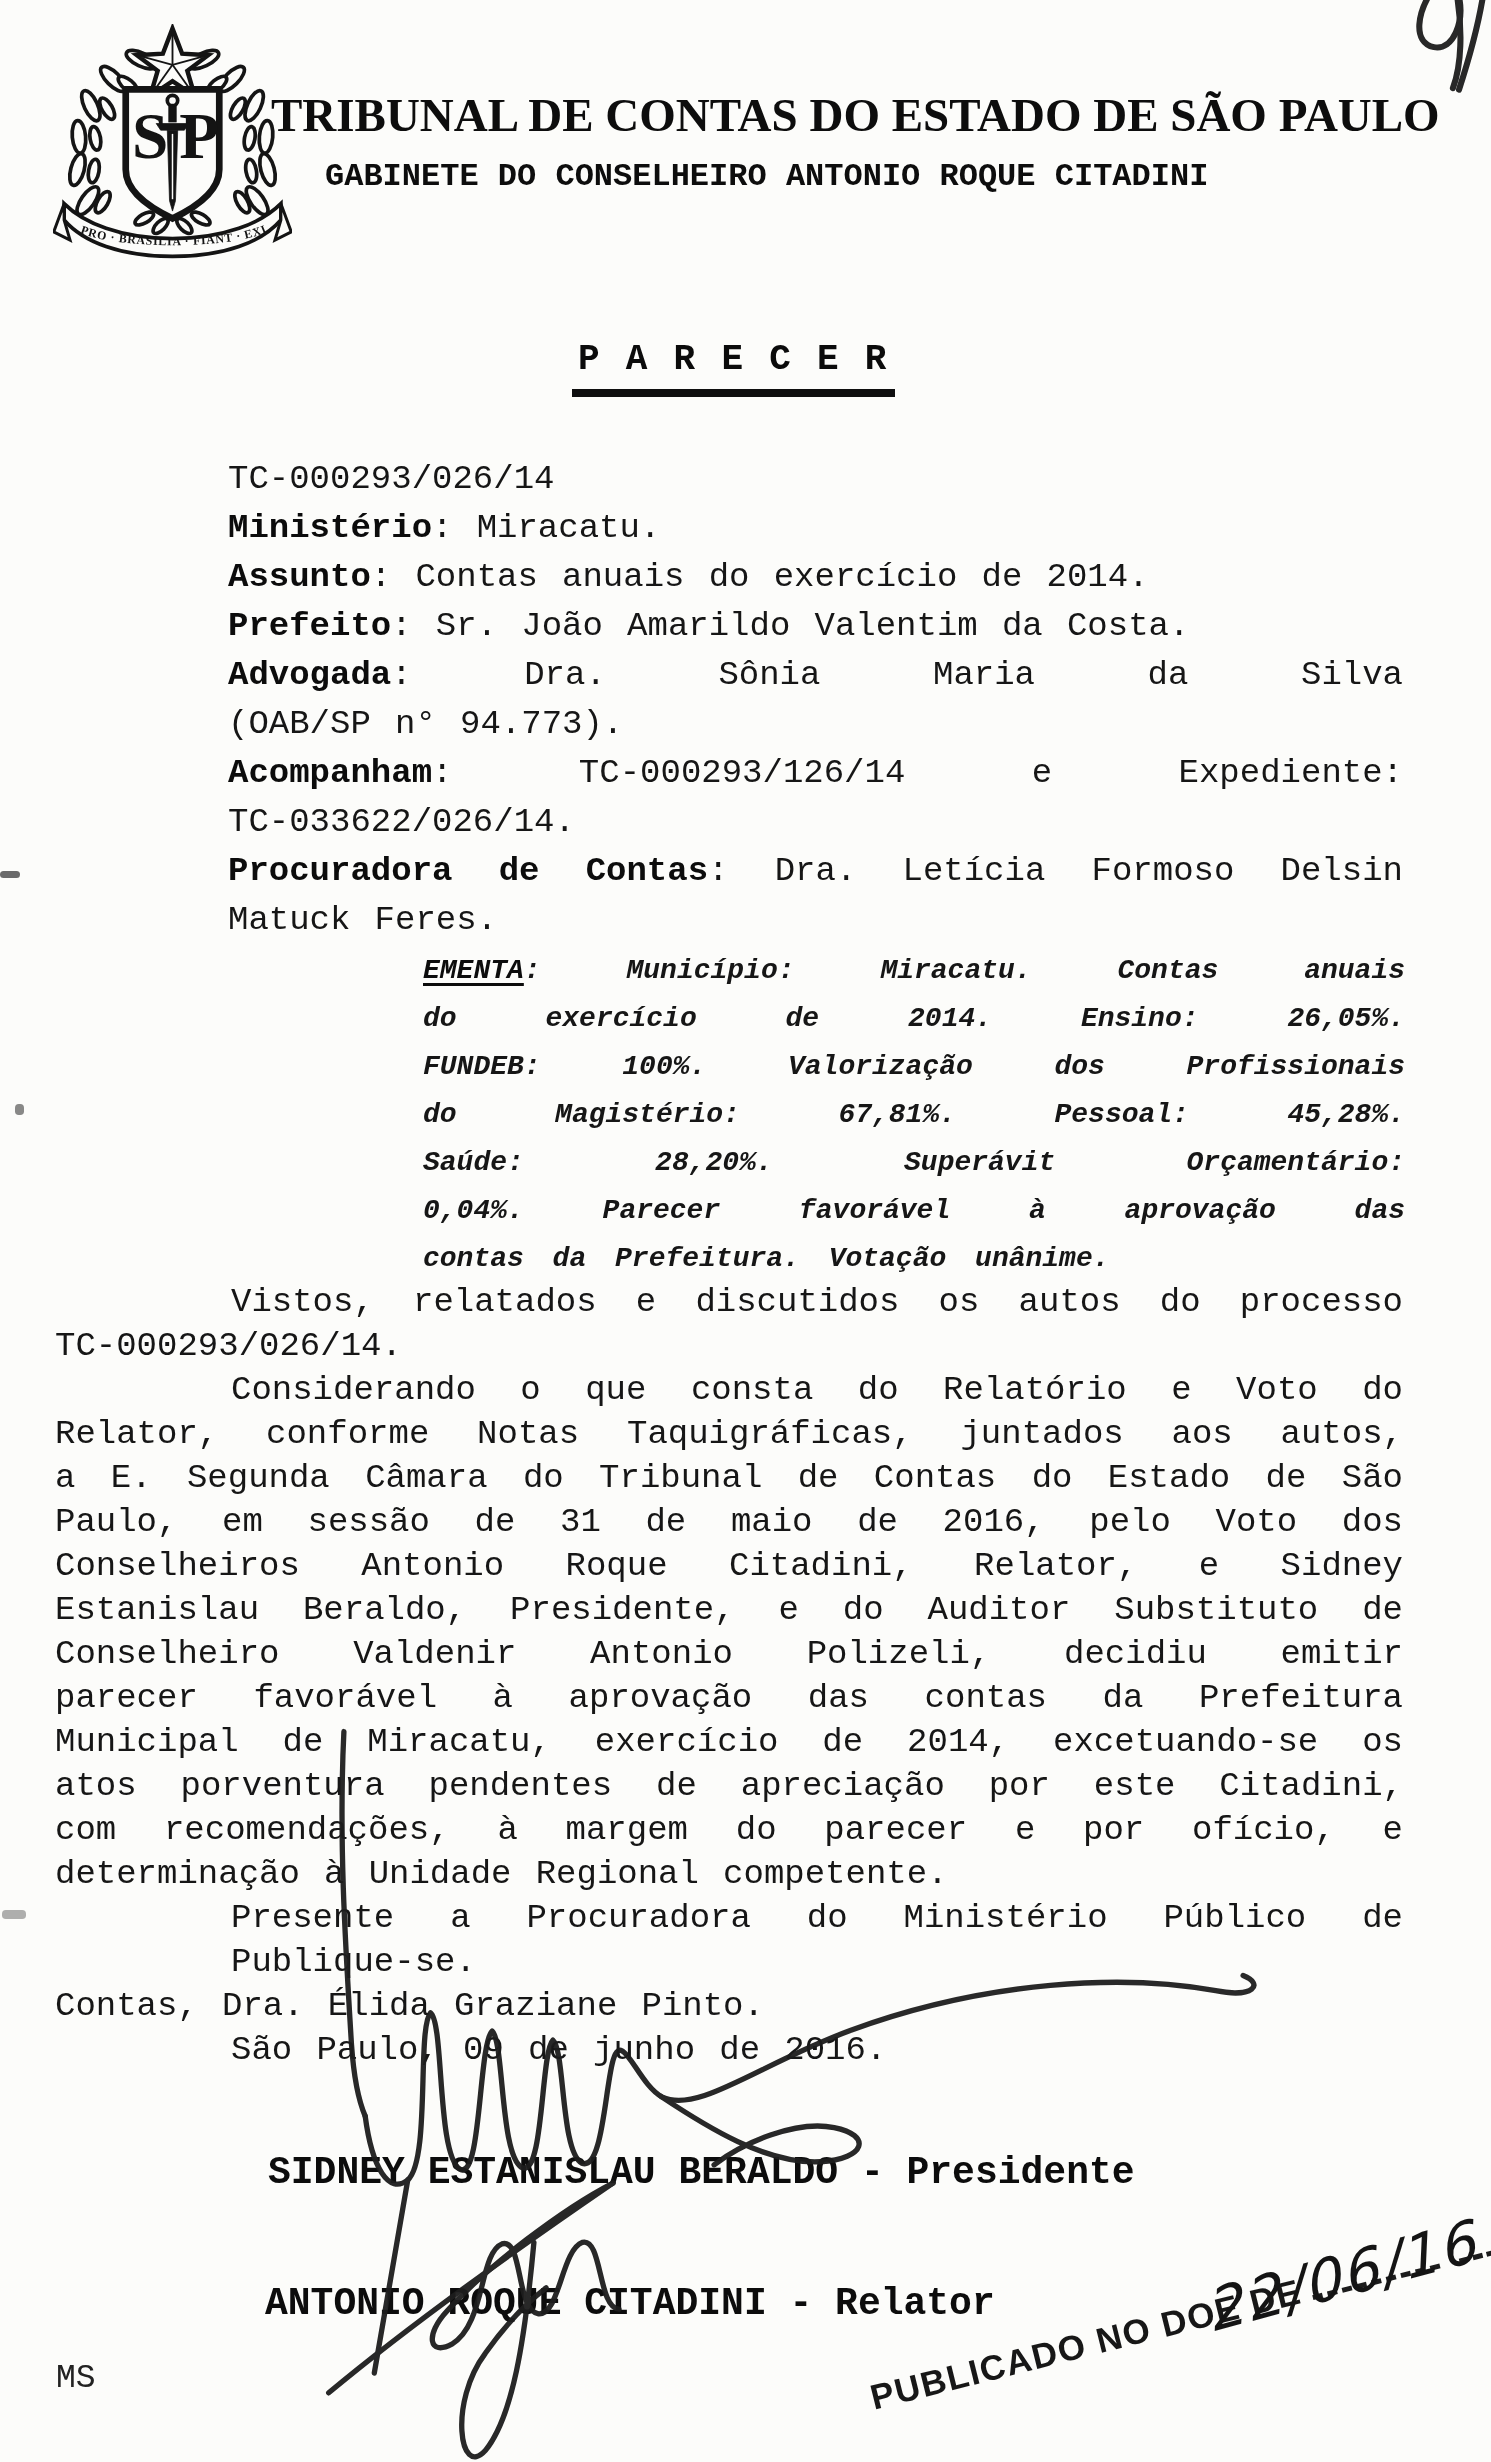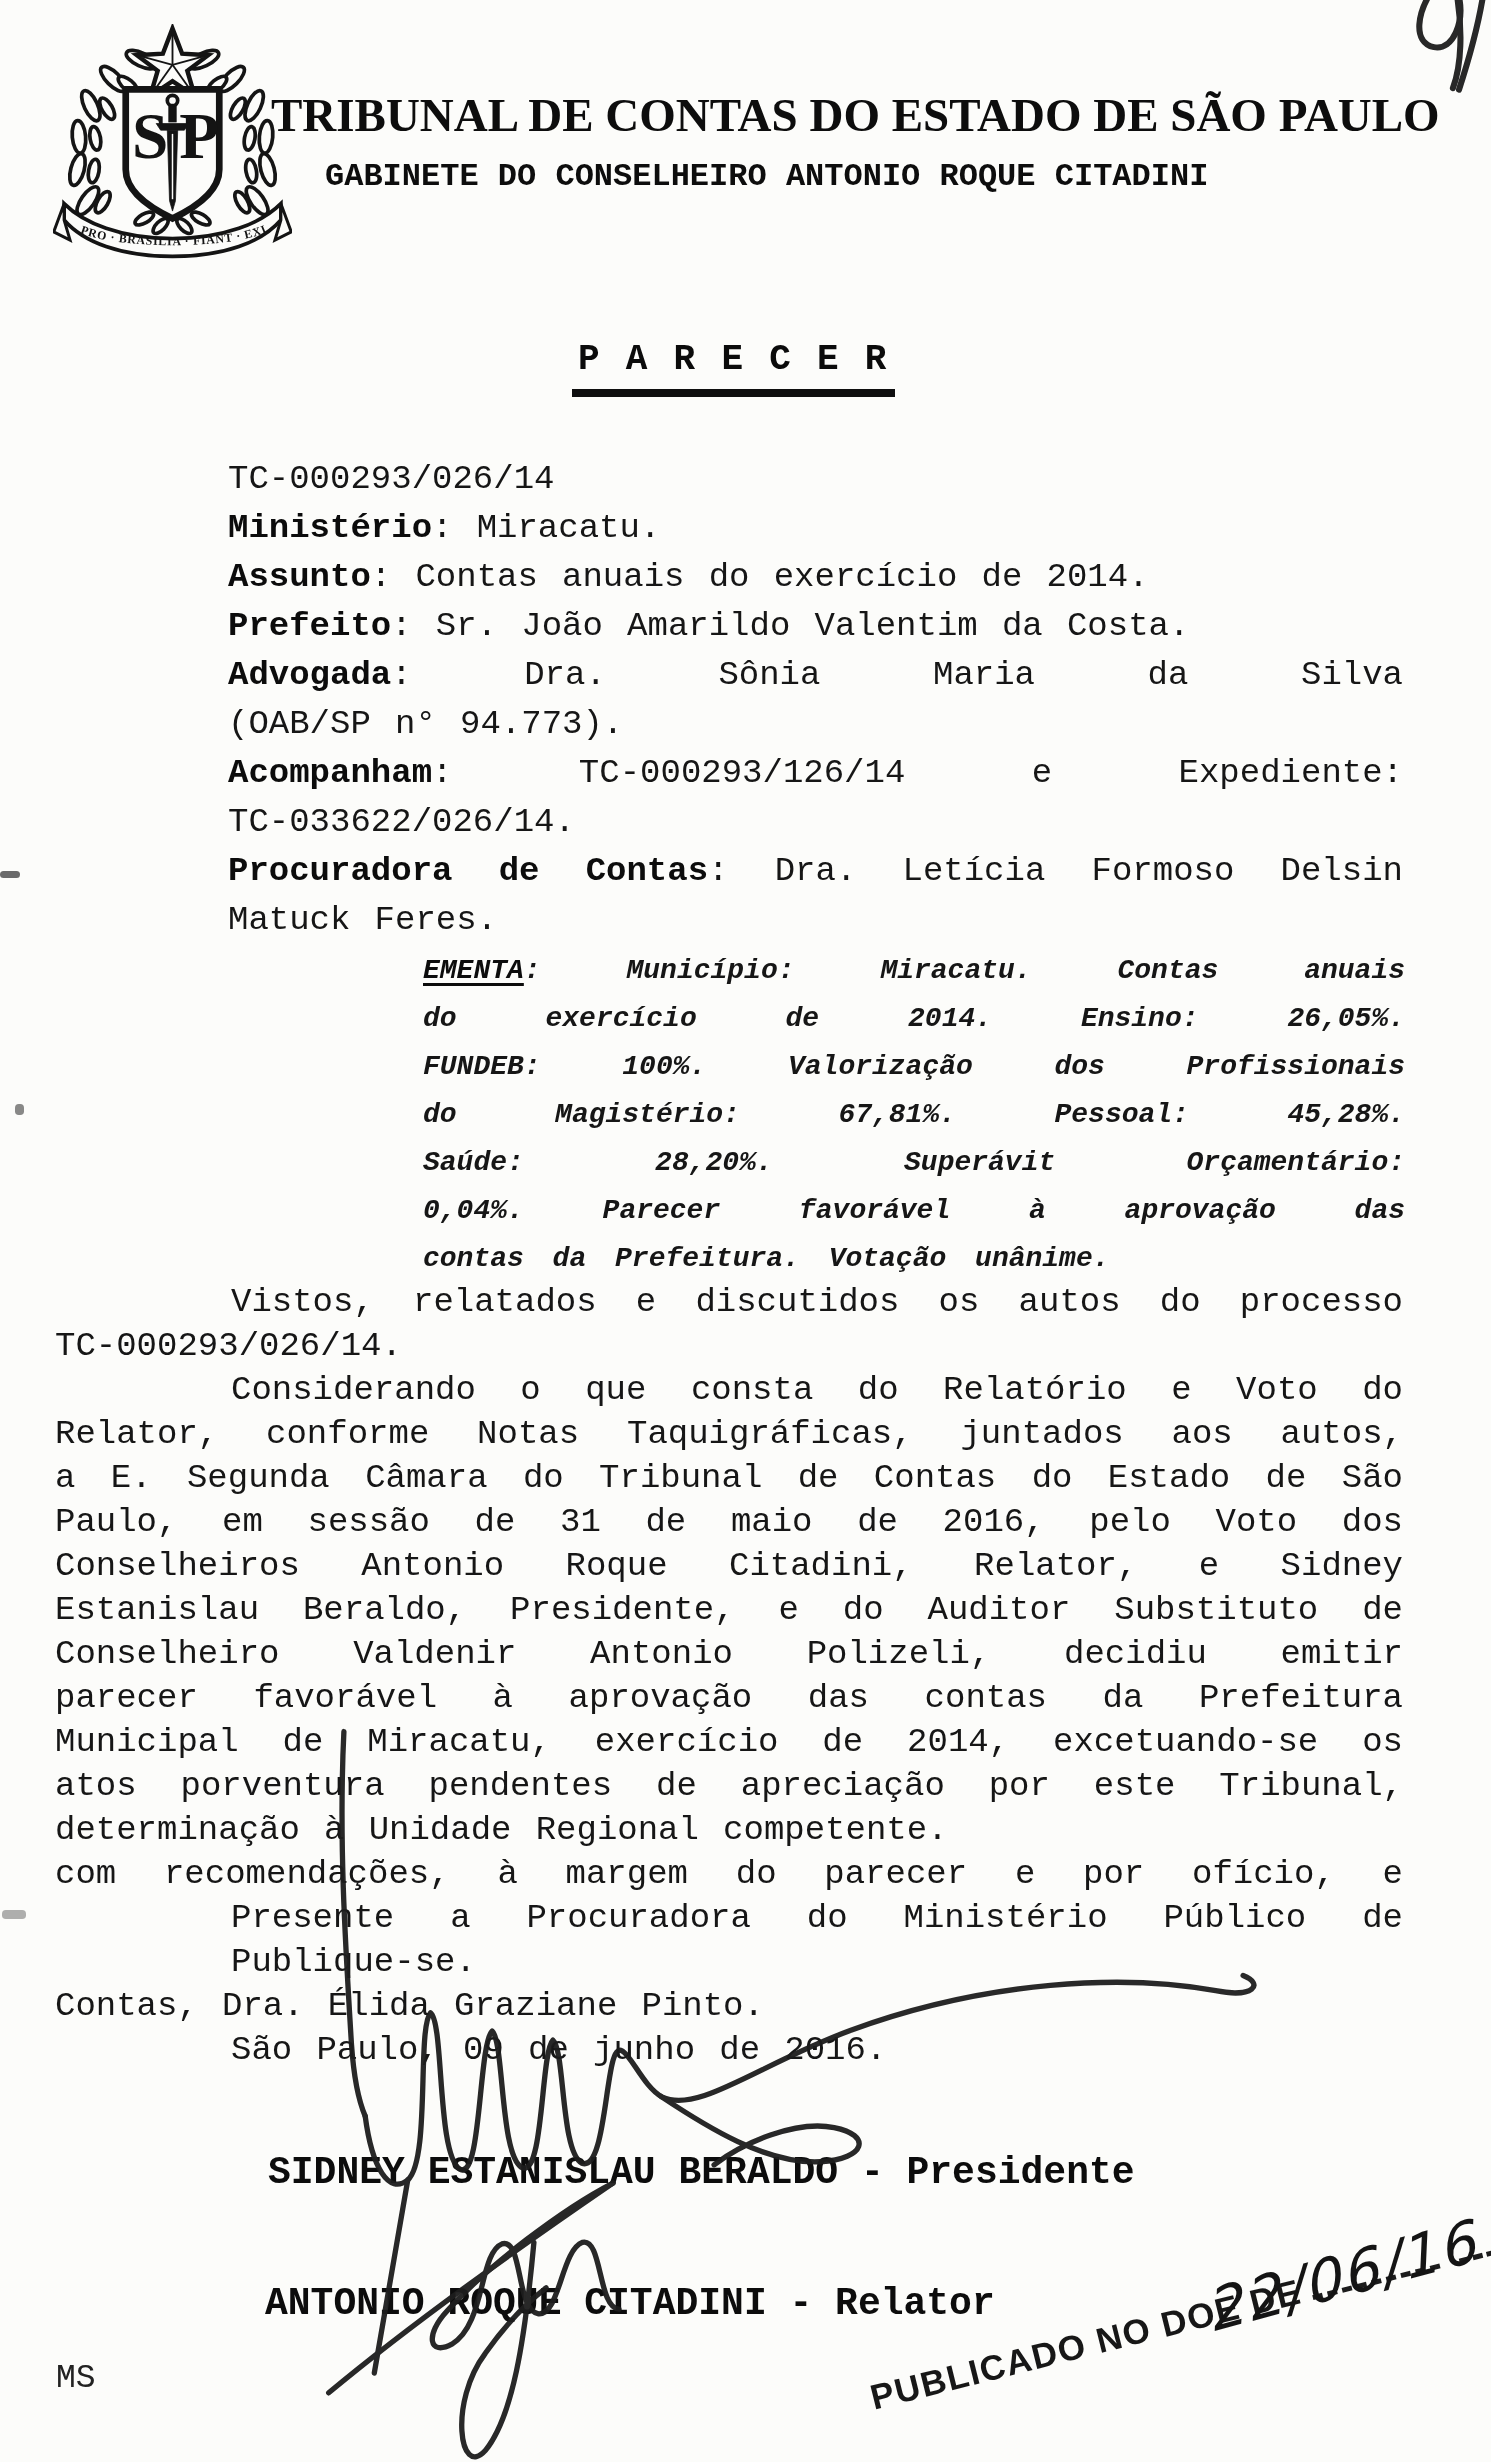--- a/index.html
+++ b/index.html
@@ -202,23 +202,23 @@
       <div class="tline">TC-000293/026/14.</div>
       <div class="tline spread indent">Considerando o que consta do Relatório e Voto do</div>
       <div class="tline spread">Relator, conforme Notas Taquigráficas, juntados aos autos,</div>
       <div class="tline spread">a E. Segunda Câmara do Tribunal de Contas do Estado de São</div>
       <div class="tline spread">Paulo, em sessão de 31 de maio de 2016, pelo Voto dos</div>
       <div class="tline spread">Conselheiros Antonio Roque Citadini, Relator, e Sidney</div>
       <div class="tline spread">Estanislau Beraldo, Presidente, e do Auditor Substituto de</div>
       <div class="tline spread">Conselheiro Valdenir Antonio Polizeli, decidiu emitir</div>
       <div class="tline spread">parecer favorável à aprovação das contas da Prefeitura</div>
       <div class="tline spread">Municipal de Miracatu, exercício de 2014, excetuando-se os</div>
-      <div class="tline spread">atos porventura pendentes de apreciação por este Tribunal,</div>
+      <div class="tline spread">atos porventura pendentes de apreciação por este Citadini,</div>
+      <div class="tline spread">com recomendações, à margem do parecer e por ofício, e</div>
       <div class="tline">determinação à Unidade Regional competente.</div>
-      <div class="tline spread">com recomendações, à margem do parecer e por ofício, e</div>
       <div class="tline spread indent">Presente a Procuradora do Ministério Público de</div>
       <div class="tline indent">Publique-se.</div>
       <div class="tline">Contas, Dra. Élida Graziane Pinto.</div>
       <div class="tline indent">São Paulo, 09 de junho de 2016.</div>
     </section>
 
   <div class="sig-name sig-president">SIDNEY ESTANISLAU BERALDO - Presidente</div>
   <div class="sig-name sig-relator">ANTONIO ROQUE CITADINI - Relator</div>
 
   <div class="initials">MS</div>

